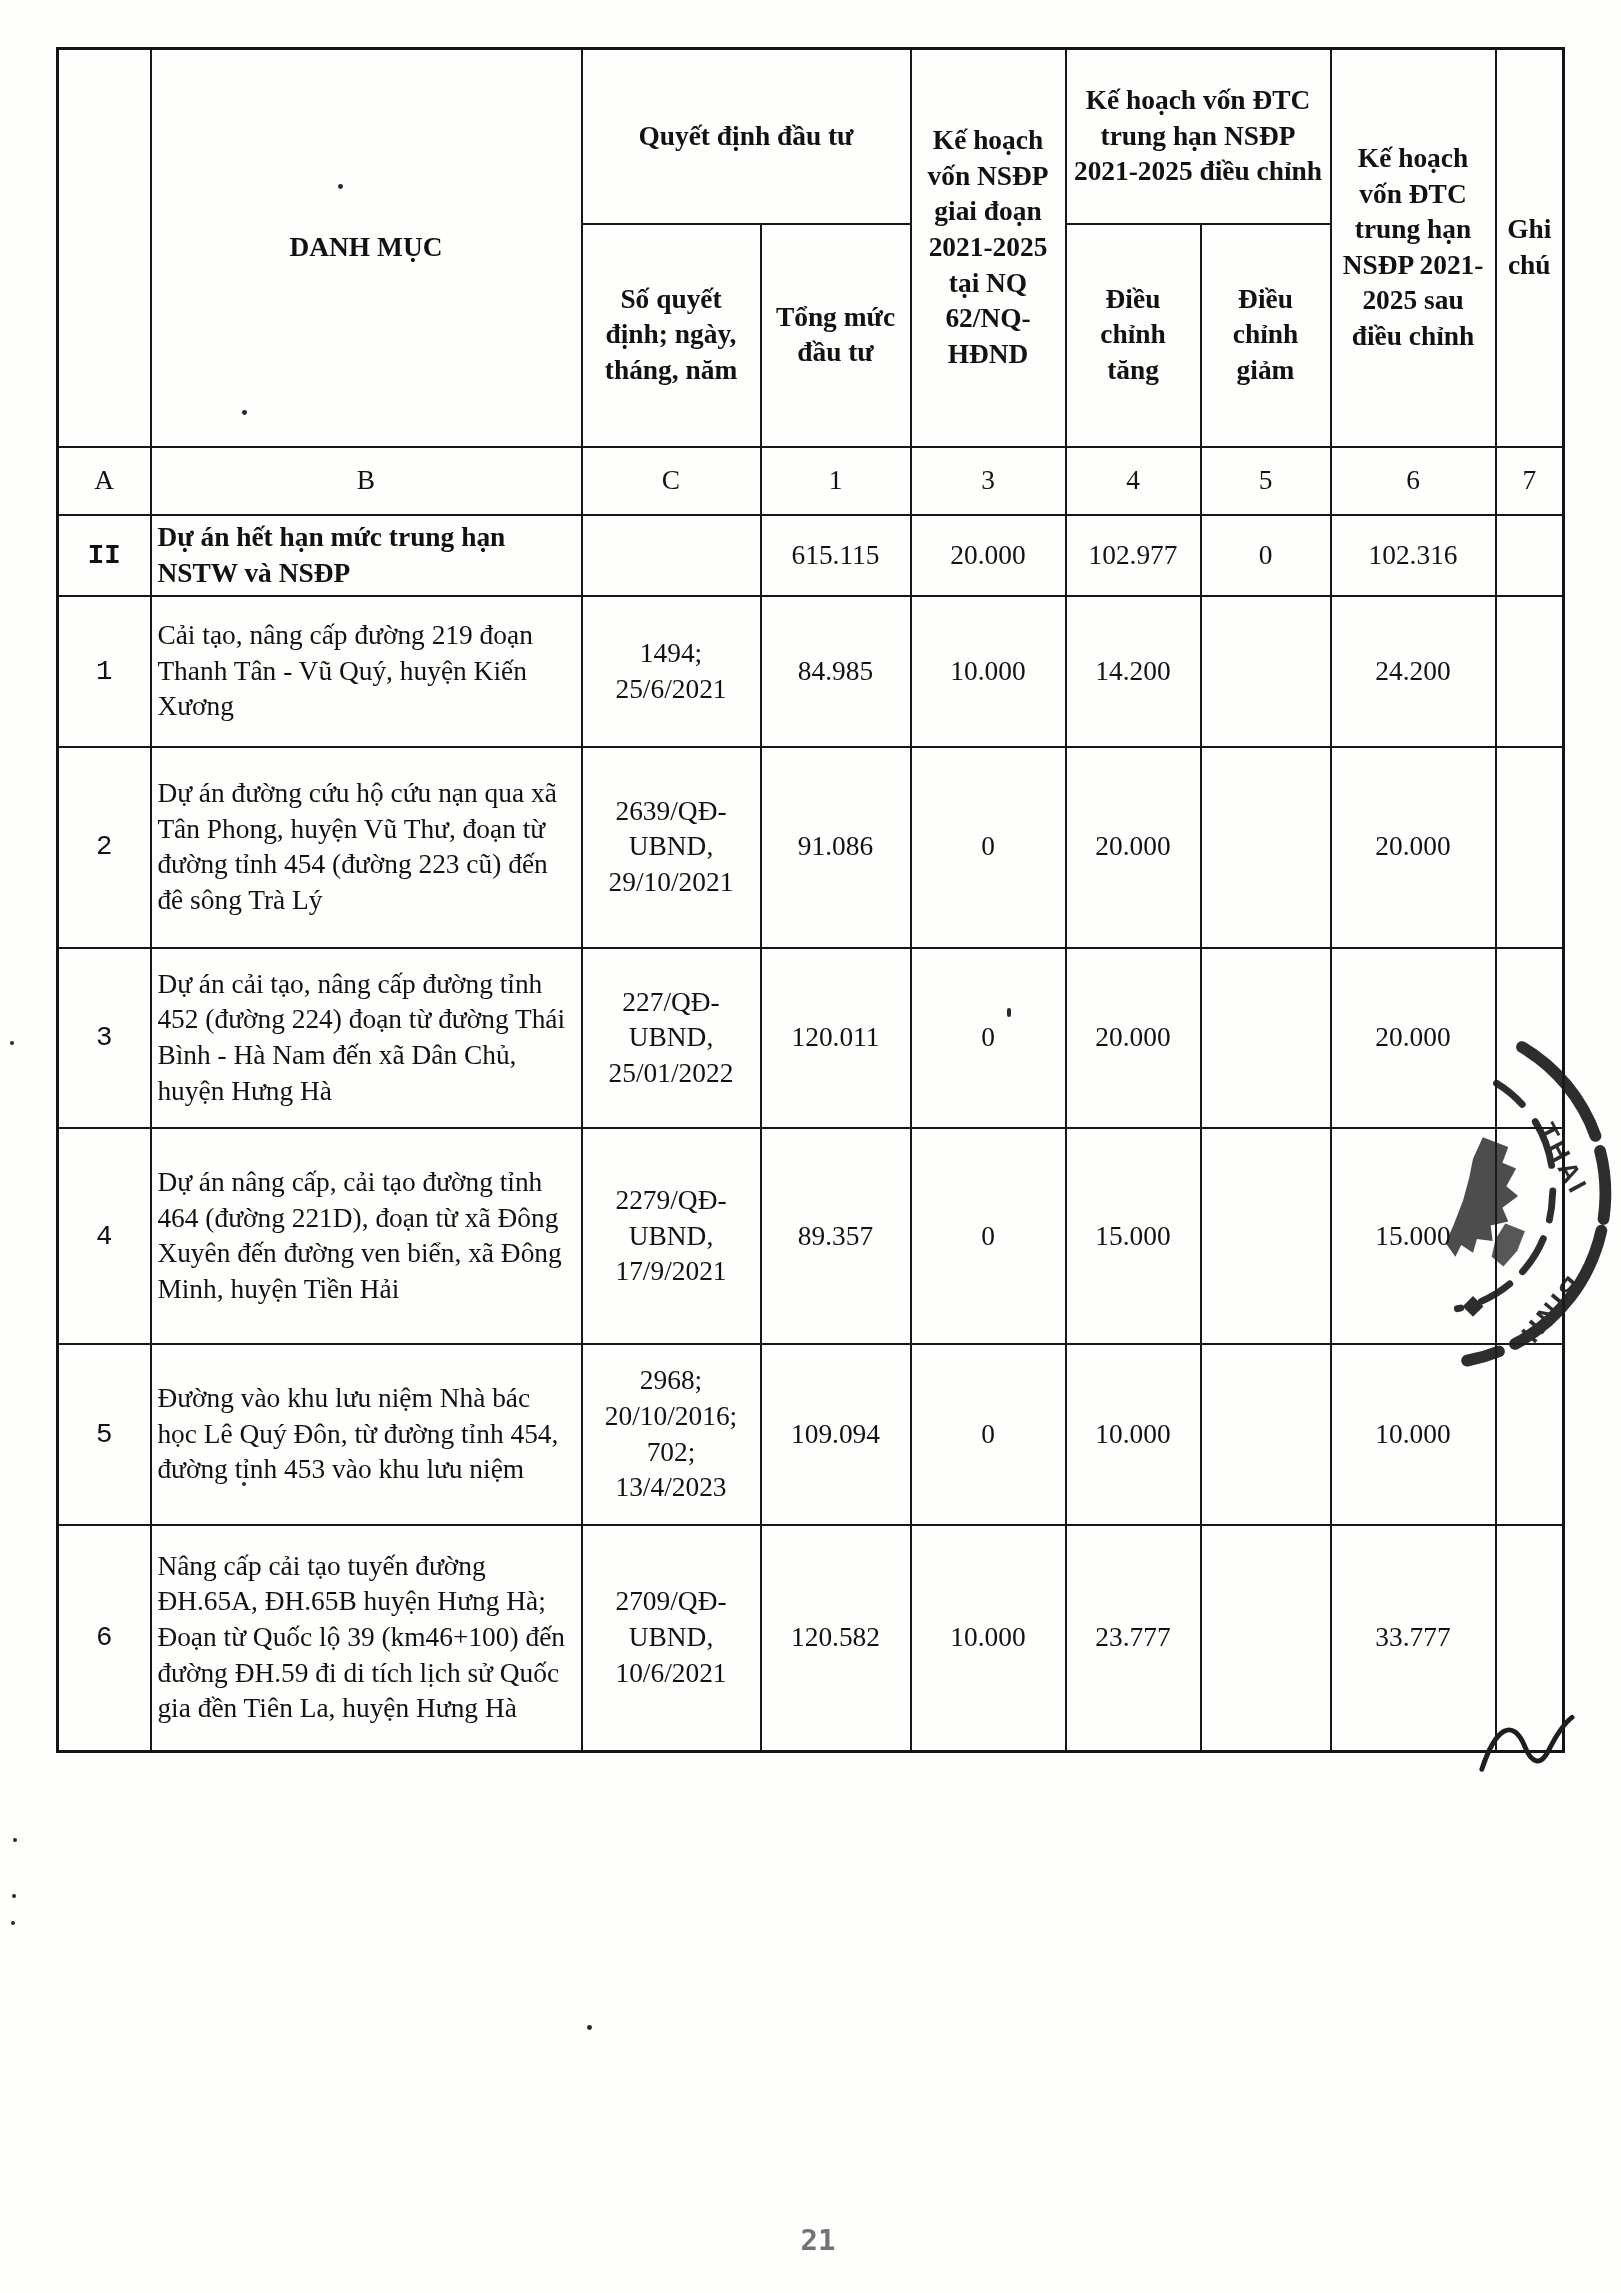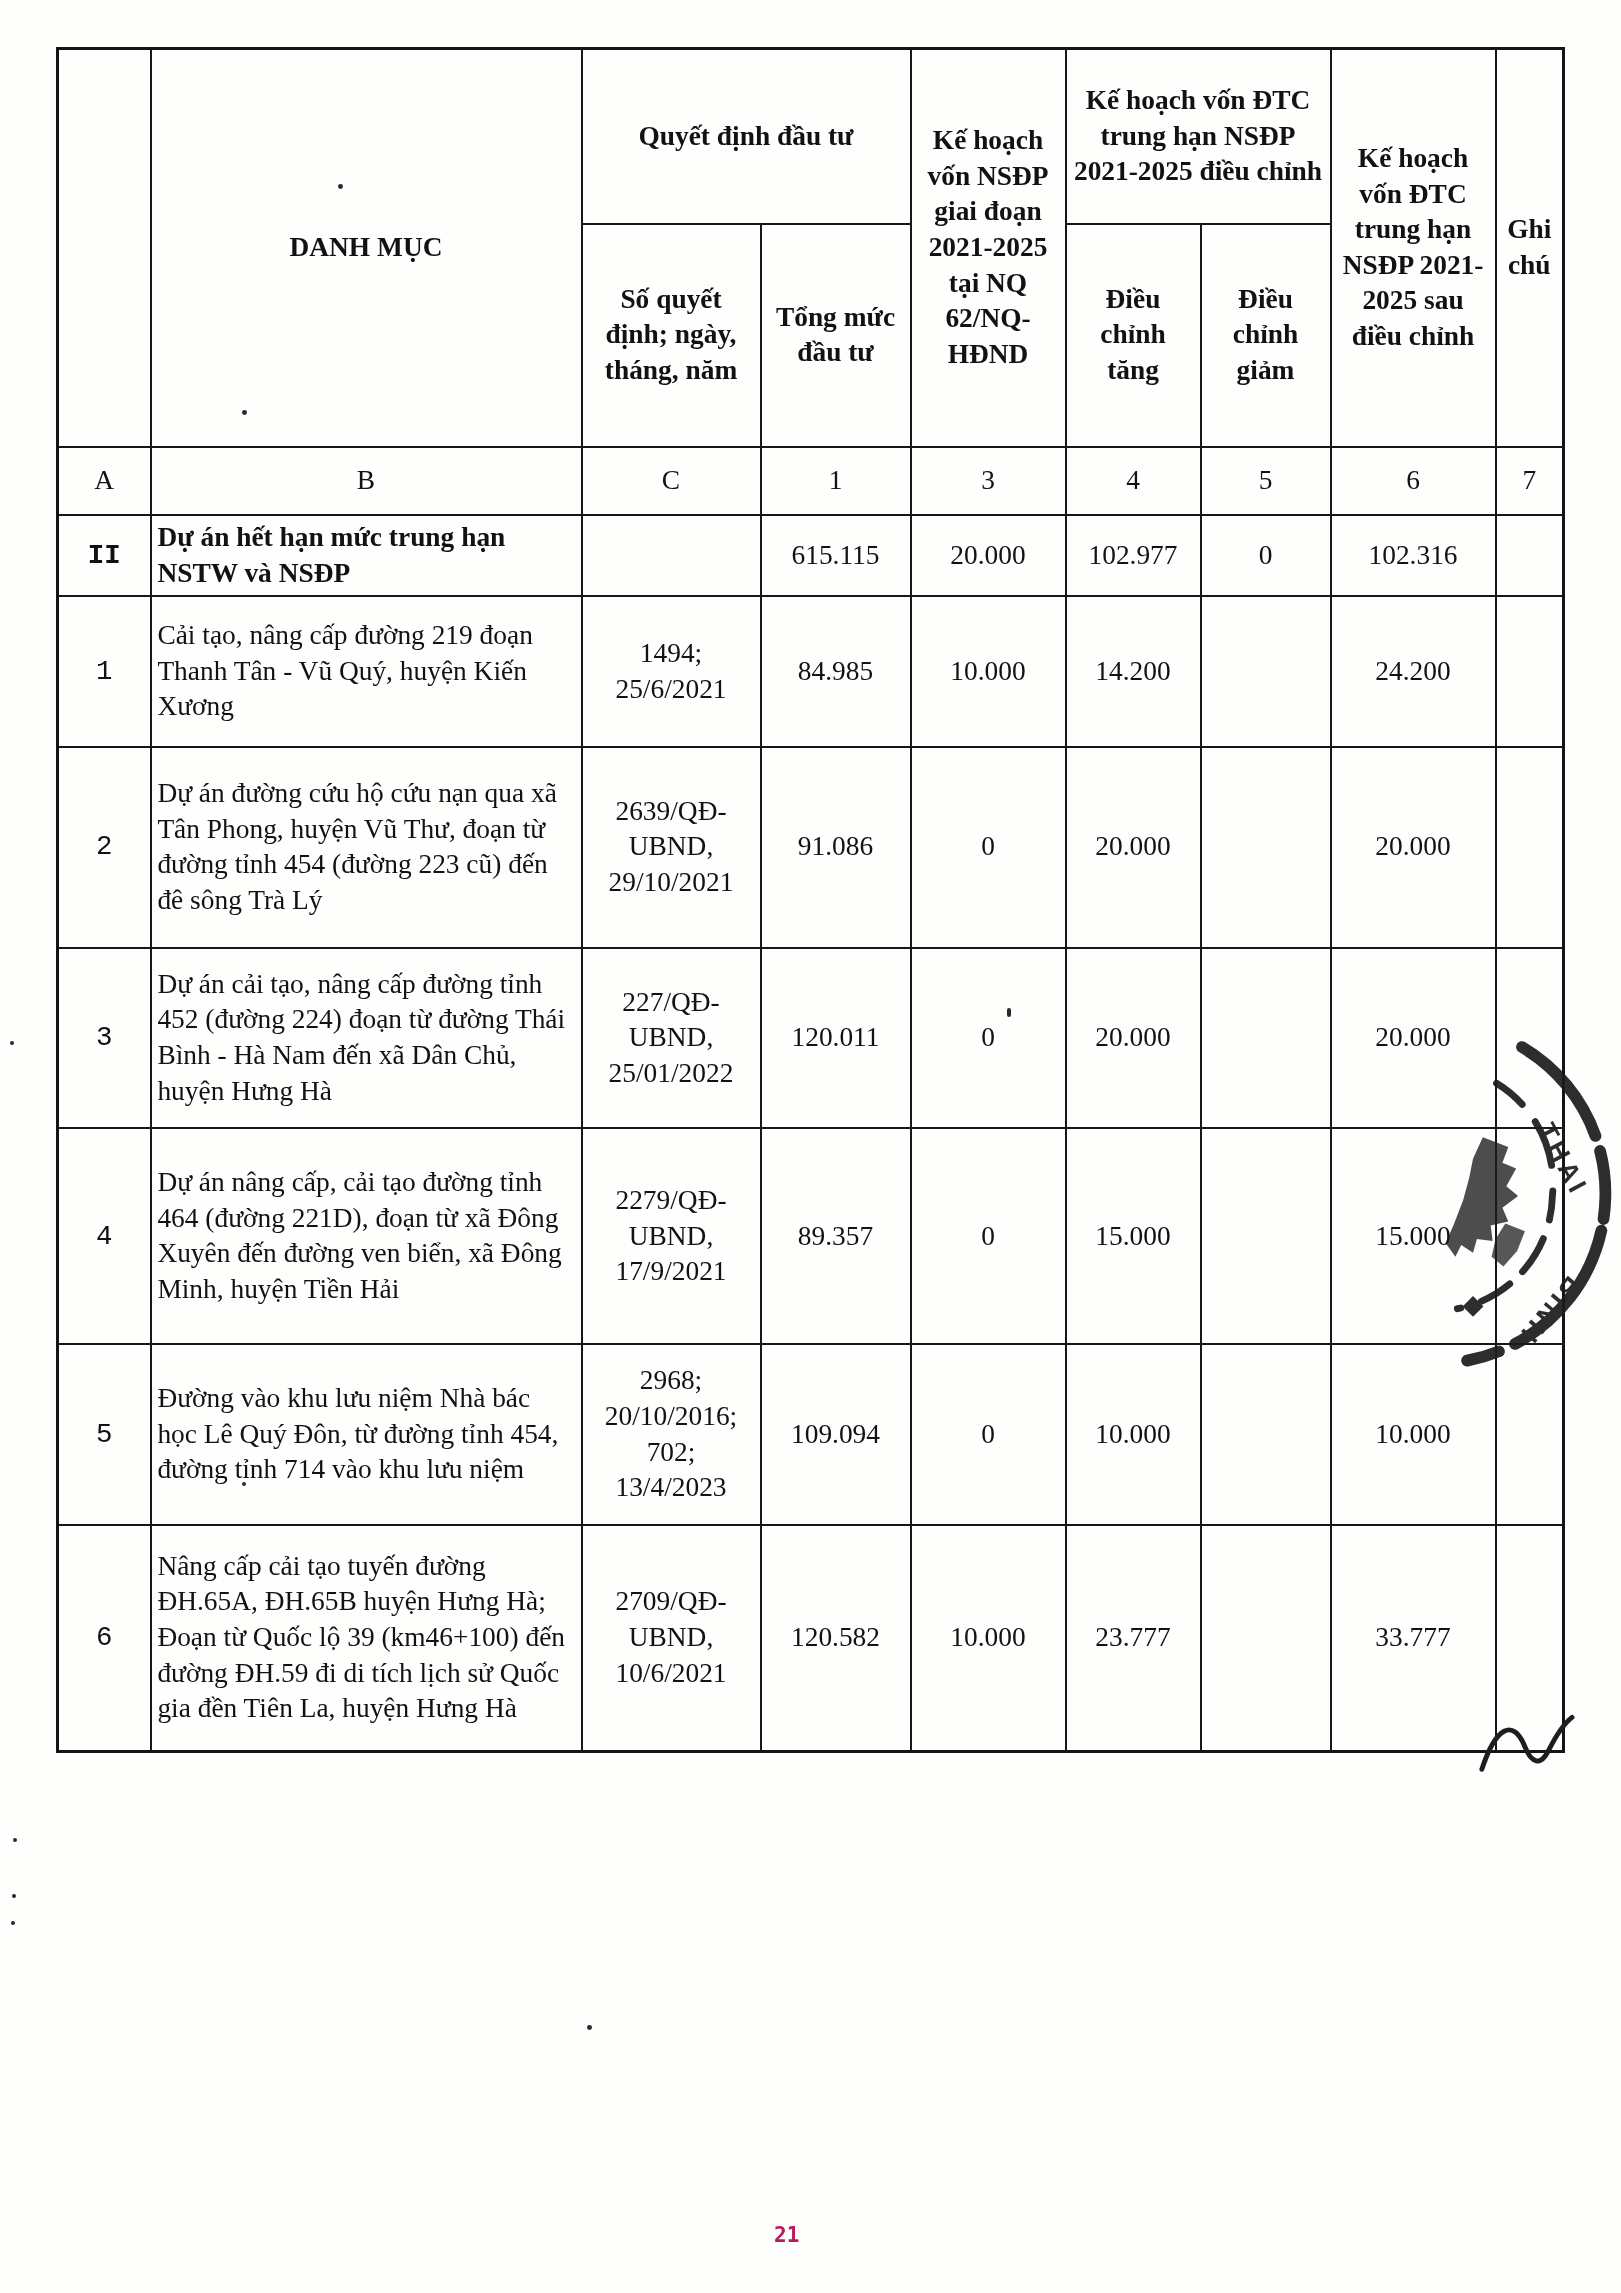--- a/index.html
+++ b/index.html
@@ -49,23 +49,23 @@
   td.letter{text-align:center;font-size:29px;font-weight:normal;}
   td.stt{text-align:center;font-size:28px;font-family:Liberation Mono, monospace;}
   td.name{text-align:left;padding-left:8.8px;padding-right:7.8px;}
   td.decision{text-align:center;white-space:pre-line;}
   td.num{text-align:center;padding-right:4.9px;font-size:28px;}
   td.num3{text-align:center;padding-right:7.8px;font-size:28px;}
   tr.rII td.stt, tr.rII td.name{font-weight:bold;}
 
   .page-number{
     position:absolute;left:774px;top:2223px;width:88px;
-    text-align:left;
+    text-align:center;
     font-family:"DejaVu Sans Mono","Liberation Mono",monospace;
-    font-size:21px;font-weight:600;color:#be185d;
+    font-size:29px;font-weight:600;color:#737373;
   }
   .speck{
     position:absolute;background:#2a2a2a;border-radius:50%;
   }
   svg.overlay{
     position:absolute;left:0;top:0;pointer-events:none;
   }
 </style>
 </head>
 <body>
@@ -177,21 +177,21 @@
       <td class="num">89.357</td>
       <td class="num">0</td>
       <td class="num3">15.000</td>
       <td class="num"></td>
       <td class="num3">15.000</td>
       <td class="num"></td>
     </tr>
 
     <tr class="r5">
       <td class="stt">5</td>
-      <td class="name">Đường vào khu lưu niệm Nhà bác học Lê Quý Đôn, từ đường tỉnh 454, đường tỉnh 714 vào khu lưu niệm</td>
+      <td class="name">Đường vào khu lưu niệm Nhà bác học Lê Quý Đôn, từ đường tỉnh 454, đường tỉnh 453 vào khu lưu niệm</td>
       <td class="decision">2968;
 20/10/2016;
 702;
 13/4/2023</td>
       <td class="num">109.094</td>
       <td class="num">0</td>
       <td class="num3">10.000</td>
       <td class="num"></td>
       <td class="num3">10.000</td>
       <td class="num"></td>

